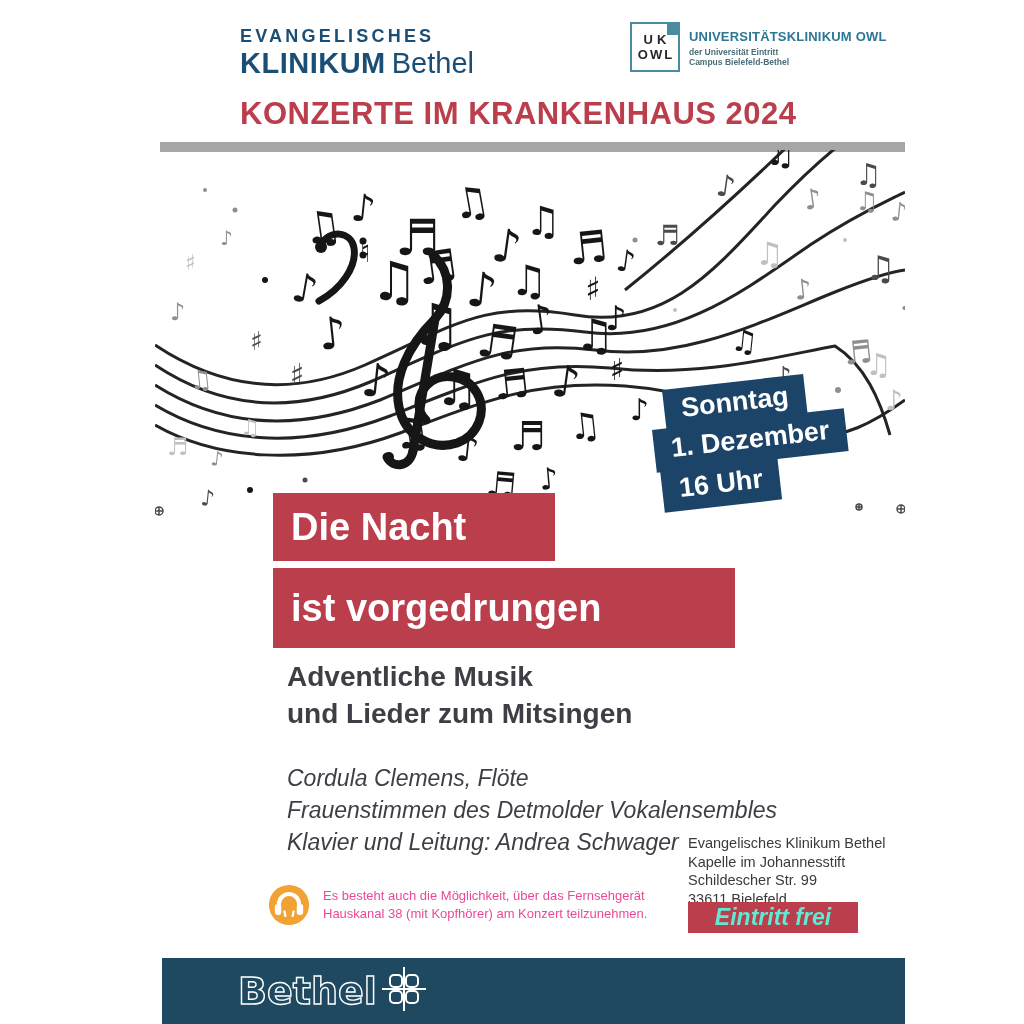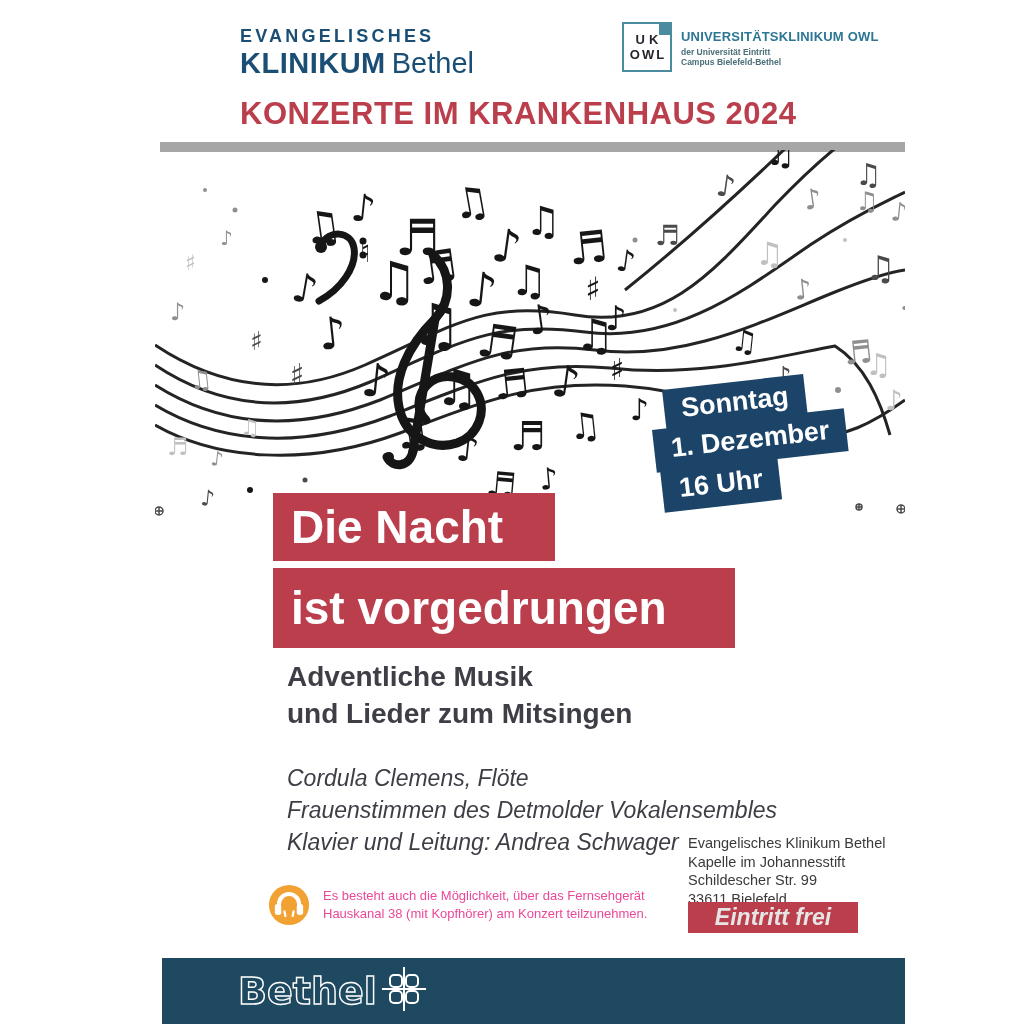--- a/index.html
+++ b/index.html
@@ -11,49 +11,49 @@
   .klinikum-logo{left:240px;top:26px;color:var(--navy_logo);}
   .klinikum-top{font-size:18px;font-weight:700;letter-spacing:3.2px;}
   .klinikum-main{font-size:29px;line-height:30px;margin-top:1px;}
   .klinikum-main .b{font-weight:800;letter-spacing:.5px;}
   .klinikum-main .r{font-weight:400;margin-left:6px;}
 
   
   .ukowl{left:622px;top:22px;display:flex;}
   .ukowl-box{position:relative;width:46px;height:46px;border:2.5px solid var(--teal);
              background:#fff;color:#26262e;font-weight:800;font-size:13px;
-             display:flex;flex-direction:column;justify-content:center;align-items:center;line-height:15px;}
+             display:flex;flex-direction:column;justify-content:center;align-items:center;line-height:15px;margin-left:8px;}
   .ukowl-box .l1{letter-spacing:4px;margin-left:4px;}
   .ukowl-box .l2{letter-spacing:2px;margin-left:2px;}
   .ukowl-corner{position:absolute;top:-1px;right:-1px;width:12px;height:12px;background:var(--teal);}
   .ukowl-text{margin-left:9px;padding-top:7px;}
   .ukowl-title{font-size:13px;font-weight:800;color:var(--teal_dark);letter-spacing:.2px;}
   .ukowl-sub{font-size:8.5px;line-height:10px;color:#4a6e78;font-weight:700;margin-top:3px;}
 
   .series-title{left:240px;top:96px;font-size:31px;font-weight:800;color:var(--red);letter-spacing:.5px;}
   .gray-bar{left:160px;top:142px;width:745px;height:10px;background:var(--gray_bar);}
 
   .illustration{left:155px;top:150px;width:750px;height:375px;}
 
   .date-badge{background:var(--navy_badge);color:#fff;font-weight:700;font-size:27px;
               padding:5px 17px 7px 17px;transform:rotate(-6.5deg);transform-origin:left top;white-space:nowrap;}
   .badge1{left:662px;top:390px;}
   .badge2{left:652px;top:430px;}
   .badge3{left:660px;top:470px;}
 
-  .title-block{background:var(--red);color:#fff;font-weight:700;font-size:46px;
+  .title-block{background:var(--red);color:#fff;font-weight:700;font-size:38px;
                display:flex;align-items:center;padding-left:18px;box-sizing:border-box;}
   .title1{left:273px;top:493px;width:282px;height:68px;}
   .title2{left:273px;top:568px;width:462px;height:80px;}
 
   .subtitle{left:287px;top:658px;font-size:28px;font-weight:700;color:var(--text_dark);line-height:37px;}
   .performers{left:287px;top:762px;font-size:23px;font-style:italic;font-weight:500;
               color:var(--text_dark);line-height:32px;}
   .venue{left:688px;top:834px;font-size:14.5px;font-weight:500;color:#3a3a3a;line-height:18.5px;}
-  .admission{left:688px;top:902px;width:170px;height:31px;background:var(--red);color:#e5e5e5;
+  .admission{left:688px;top:902px;width:170px;height:31px;background:var(--red);color:#5eead4;
              font-size:23px;font-weight:800;font-style:italic;display:flex;align-items:center;justify-content:center;}
 
   .tv-note{left:268px;top:884px;display:flex;}
   .tv-icon{width:42px;height:42px;flex:0 0 auto;}
   .tv-text{margin-left:13px;padding-top:3px;font-size:13px;color:#ec4899;line-height:18px;}
 
   .footer-bar{left:162px;top:958px;width:743px;height:66px;background:var(--navy_footer);}
   .footer-logo{position:absolute;left:76px;top:9px;}
 </style>
 </head>

